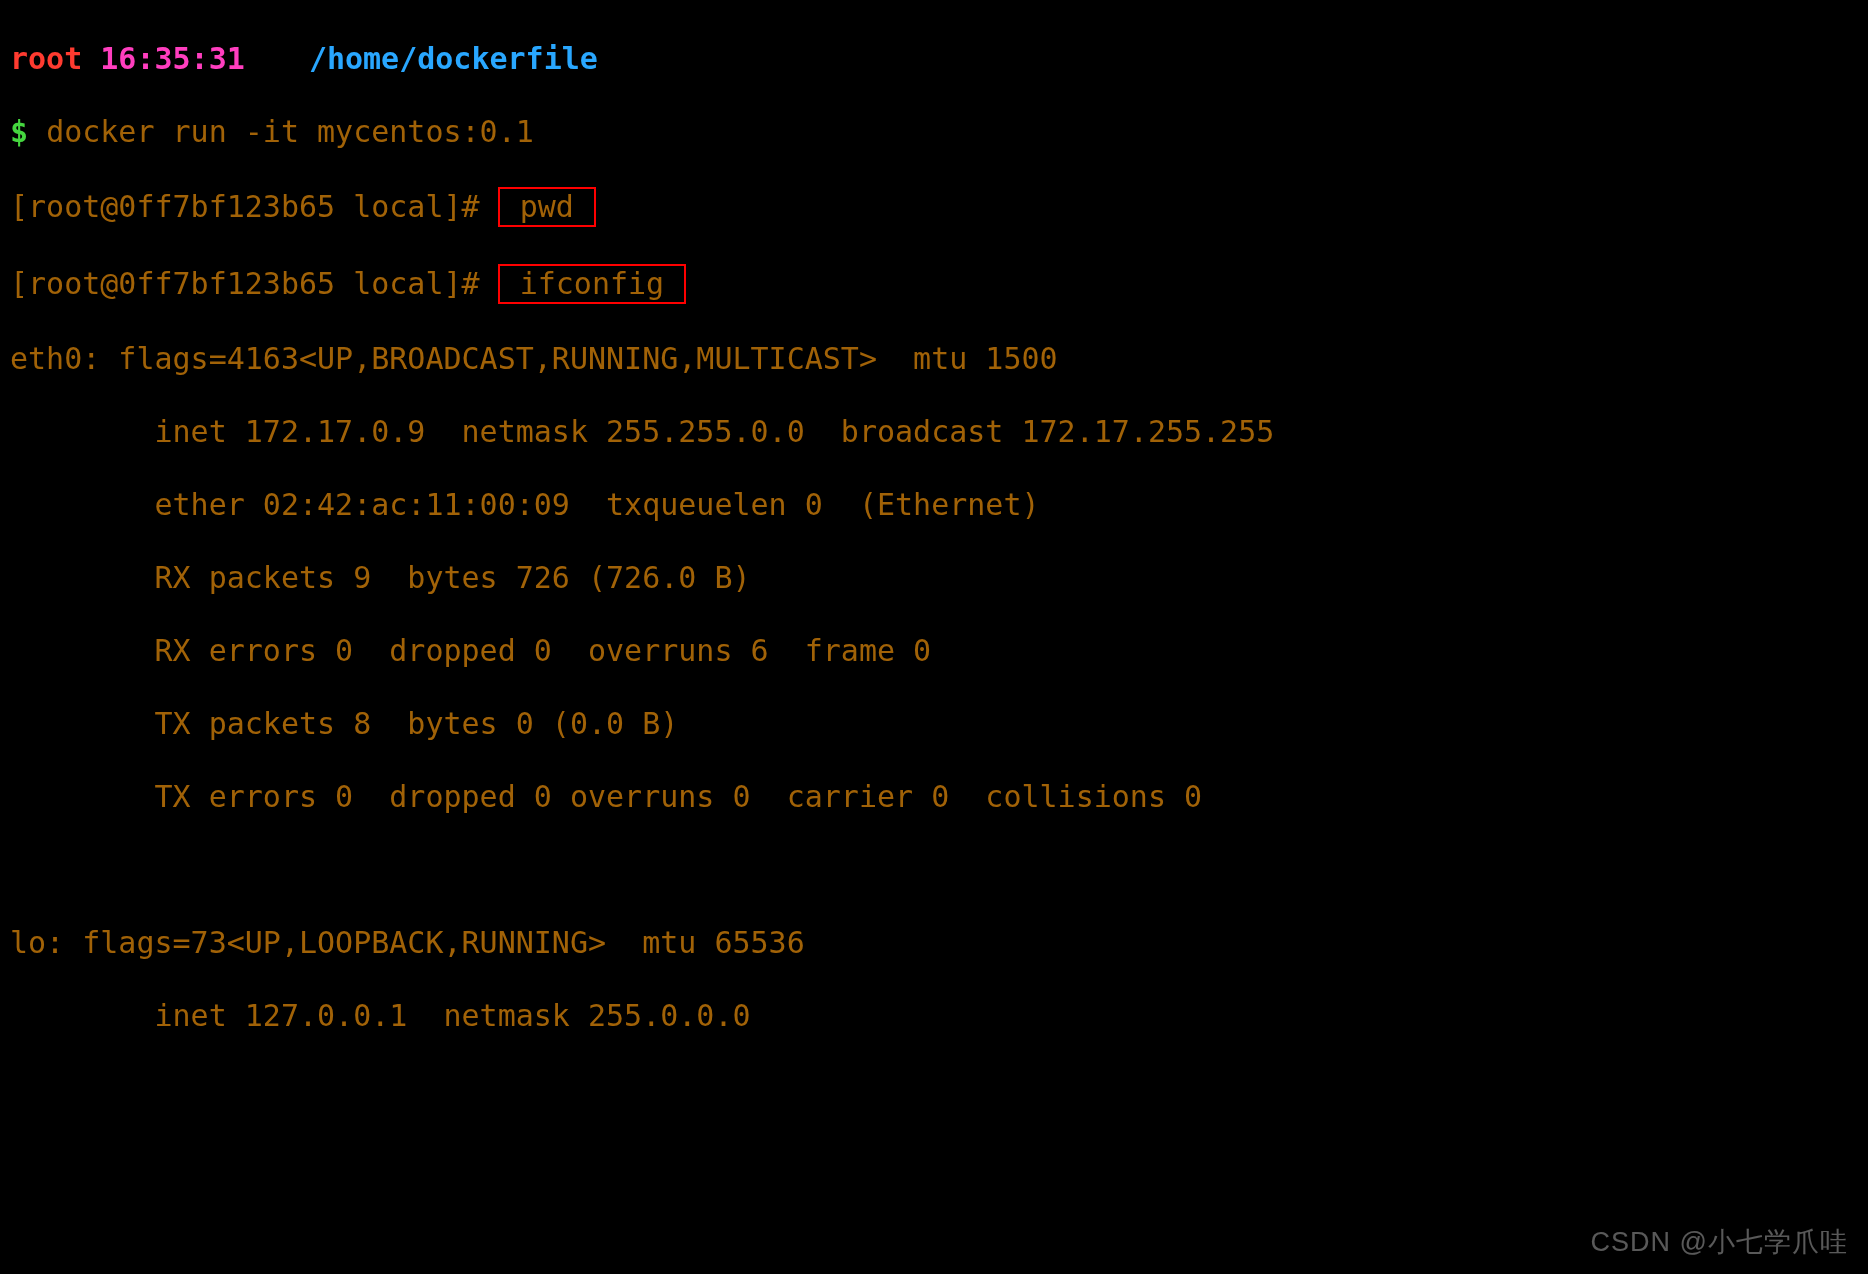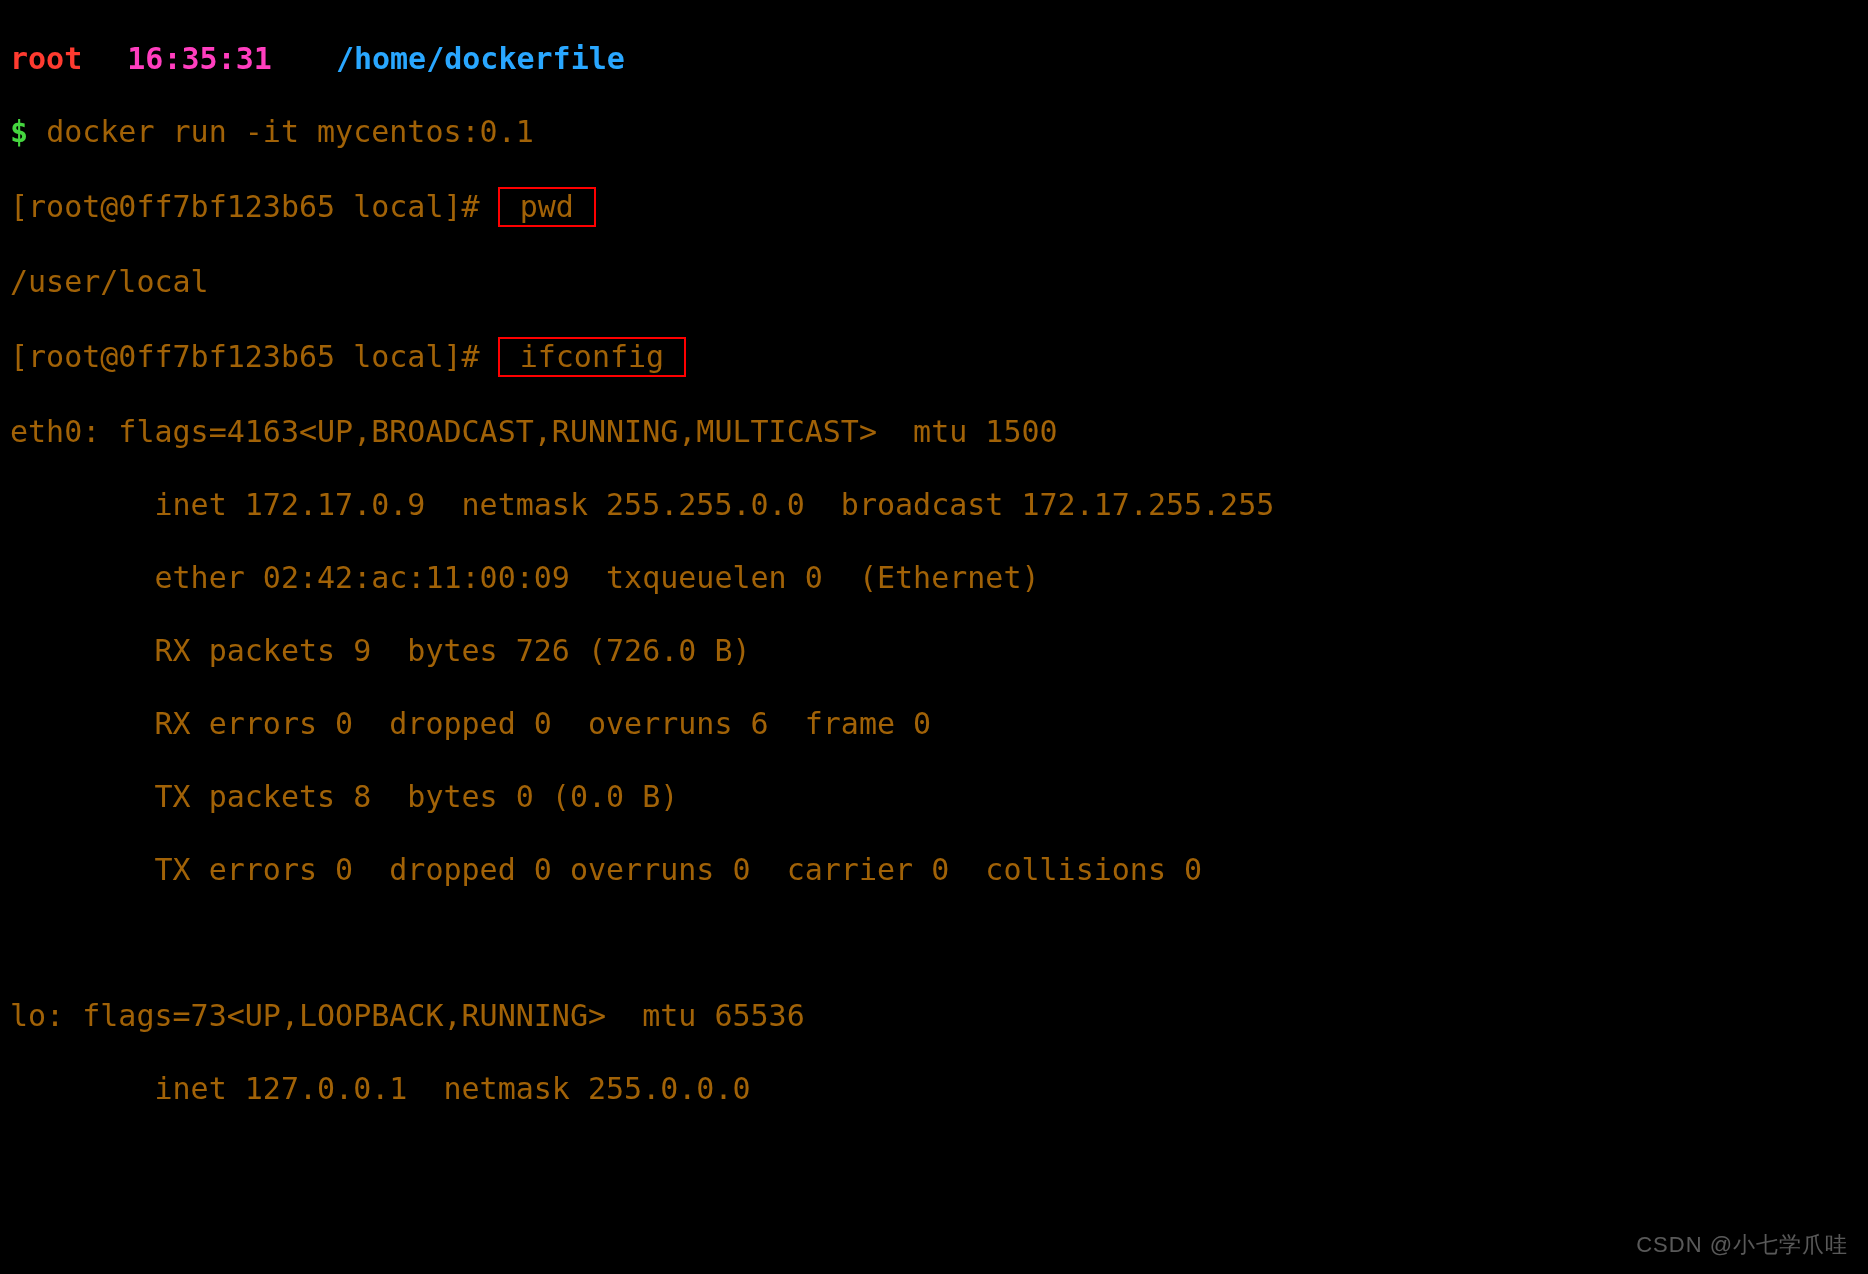--- a/index.html
+++ b/index.html
@@ -12,47 +12,46 @@
   }
   .term{
     font-family:"Menlo","Consolas","DejaVu Sans Mono","Courier New",monospace;
     font-size:30px;
     line-height:36.5px;
     color:#fff;
     white-space:pre;
     padding:4px 10px 0 10px;
   }
   .c-user{color:#ff3b30;font-weight:bold;text-align:right;}
-  .c-time{color:#ff3ebf;font-weight:bold;margin-left:27px;}
+  .c-time{color:#ff3ebf;font-weight:bold;}
   .c-path{color:#29a7ff;font-weight:bold;margin-left:46px;}
   .c-prompt{color:#45d63f;font-weight:bold;}
   .c-white{color:#a16207;}
   .boxed{
     border:2px solid #ff0000;
     padding:0 20px;
     display:inline-block;
   }
   .watermark{
     position:absolute;
     right:20px;
     bottom:14px;
     font-family:sans-serif;
-    font-size:22px;
+    font-size:27px;
     color:rgba(255,255,255,0.35);
     letter-spacing:1px;
   }
 </style>
 </head>
 <body>
 
 <div class="term">
 <div><span class="c-user">root</span> <span class="c-time">16:35:31</span> <span class="c-path">/home/dockerfile</span></div>
 <div><span class="c-prompt">$</span> <span class="c-white">docker run -it mycentos:0.1</span></div>
 <div><span class="c-white">[root@0ff7bf123b65 local]#</span> <span class="c-white boxed">pwd</span></div>
-<div class="c-white">/user/local</div>
 <div><span class="c-white">[root@0ff7bf123b65 local]#</span> <span class="c-white boxed">ifconfig</span></div>
 <div class="c-white">eth0: flags=4163&lt;UP,BROADCAST,RUNNING,MULTICAST&gt;  mtu 1500</div>
 <div class="c-white">        inet 172.17.0.9  netmask 255.255.0.0  broadcast 172.17.255.255</div>
 <div class="c-white">        ether 02:42:ac:11:00:09  txqueuelen 0  (Ethernet)</div>
 <div class="c-white">        RX packets 9  bytes 726 (726.0 B)</div>
 <div class="c-white">        RX errors 0  dropped 0  overruns 6  frame 0</div>
 <div class="c-white">        TX packets 8  bytes 0 (0.0 B)</div>
 <div class="c-white">        TX errors 0  dropped 0 overruns 0  carrier 0  collisions 0</div>
 <div class="c-white"> </div>
 <div class="c-white">lo: flags=73&lt;UP,LOOPBACK,RUNNING&gt;  mtu 65536</div>

